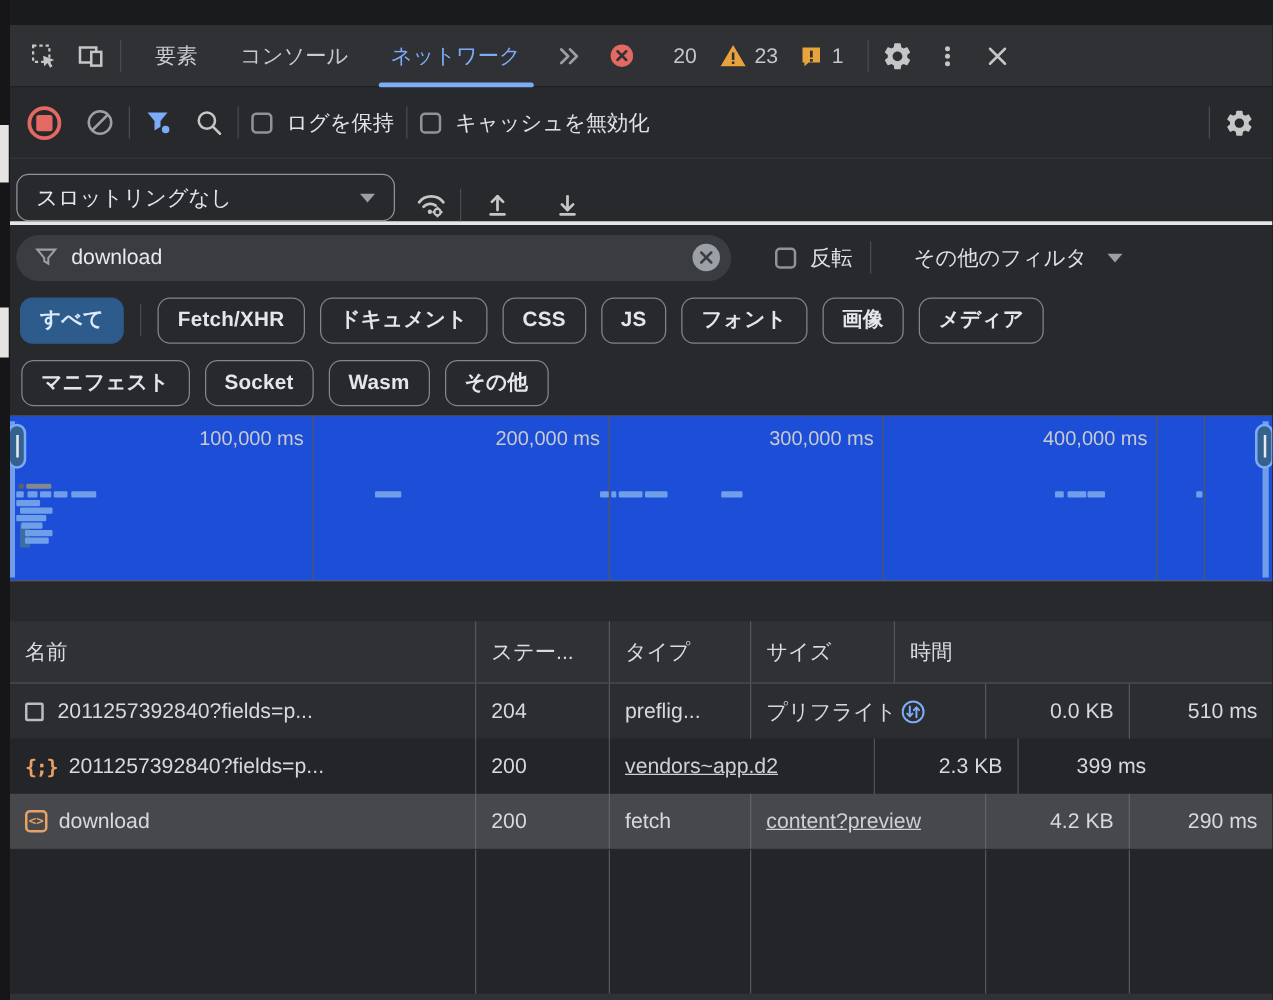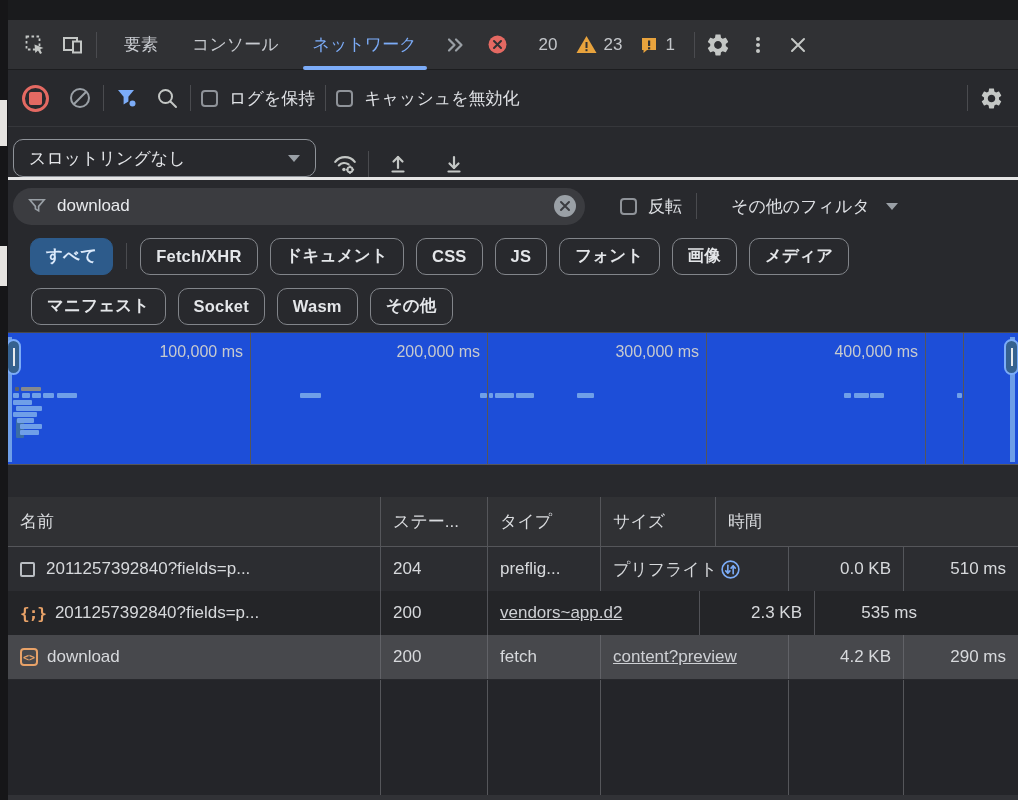--- a/index.html
+++ b/index.html
@@ -44,22 +44,22 @@
   .select{height:38px;width:303px;border:1.5px solid #8f9399;border-radius:10px;display:flex;align-items:center;justify-content:space-between;padding:0 15px;font-size:17px;box-sizing:border-box;margin-left:5px;color:#e4e6e9;}
   .caret{width:0;height:0;border-left:6px solid transparent;border-right:6px solid transparent;border-top:7px solid #9aa0a6;flex:none;}
 
   
   .filter-row{top:180px;height:52px;display:flex;align-items:center;}
   .filter-input{width:572px;height:37px;background:#3b3c40;border-radius:19px;display:flex;align-items:center;padding:0 9px 0 15px;gap:11px;margin-left:5px;box-sizing:border-box;flex:none;}
   .filter-input input{flex:1;background:transparent;border:none;outline:none;color:#e8eaed;font-size:17px;font-family:inherit;padding:0;}
   .clear-btn{width:22px;height:22px;border-radius:50%;background:#9aa0a6;display:flex;align-items:center;justify-content:center;flex:none;}
 
   
-  .chips-row1{top:237px;height:38px;display:flex;align-items:center;gap:12px;padding-left:22px;}
-  .chips-row2{top:287px;height:38px;display:flex;align-items:center;gap:12px;padding-left:23px;}
+  .chips-row1{top:237px;height:38px;display:flex;align-items:center;gap:12px;padding-left:8px;}
+  .chips-row2{top:287px;height:38px;display:flex;align-items:center;gap:12px;padding-left:9px;}
   .chip{border:1px solid #82858a;border-radius:10px;padding:0 15px;height:37px;display:flex;align-items:center;color:#e4e6e9;background:transparent;font-size:16.5px;font-weight:600;letter-spacing:.2px;cursor:default;box-sizing:border-box;}
   .chip.selected{background:#2d5b8b;border-color:#2d5b8b;color:#dceafb;}
   .chips-div{width:1px;height:26px;background:#4a4b4f;margin:0 1px;}
 
   
   .timeline{top:332px;height:133px;background:#1d4ed8;border-top:1px solid #47484c;border-bottom:1px solid #55565a;overflow:hidden;}
   .gridline{position:absolute;top:0;bottom:0;width:1px;background:#55565a;}
   .tick-label{position:absolute;top:10px;font-size:16px;color:#c7cacf;transform:translateX(-100%);padding-right:7px;white-space:nowrap;}
   .tl-bar{position:absolute;border-radius:1px;}
   .hbar-left{position:absolute;left:0;top:4px;bottom:2px;width:4px;background:#6f9fe8;}
@@ -357,21 +357,21 @@
         <div class="req-row even">
           <div class="cell" style="width: 372px;">
             <span class="json-icon">{;}</span>
             <span>2011257392840?fields=p...</span>
           </div>
           <div class="cell" style="width: 107px;">200</div>
           <div class="cell" style="width: 188px;">
             <span class="link">vendors~app.d2</span>
           </div>
           <div class="cell num" style="width: 115px; margin-left: 24px;">2.3 KB</div>
-          <div class="cell num" style="width: 115px;">535 ms</div>
+          <div class="cell num" style="width: 115px;">399 ms</div>
         </div>
         <div class="req-row selected">
           <div class="cell" style="width: 372px;">
             <span class="code-icon">&lt;&gt;</span>
             <span>download</span>
           </div>
           <div class="cell" style="width: 107px;">200</div>
           <div class="cell" style="width: 113px;">fetch</div>
           <div class="cell" style="width: 188px;">
             <span class="link">content?preview</span>

